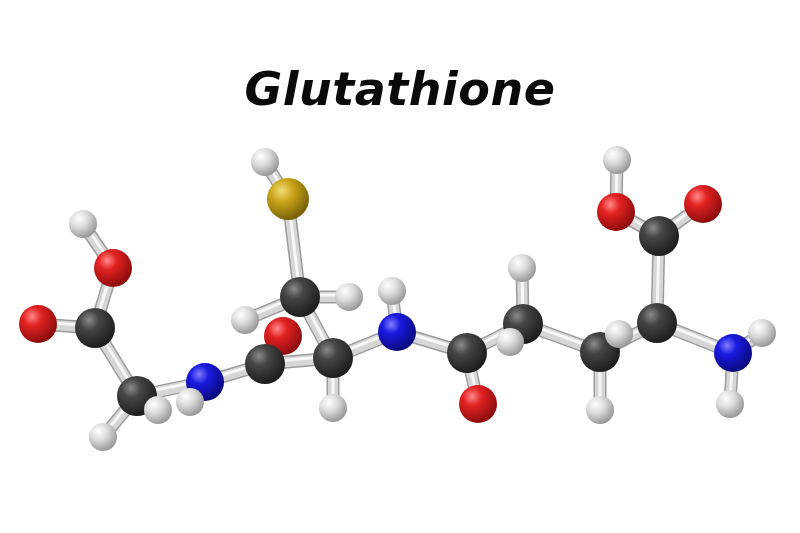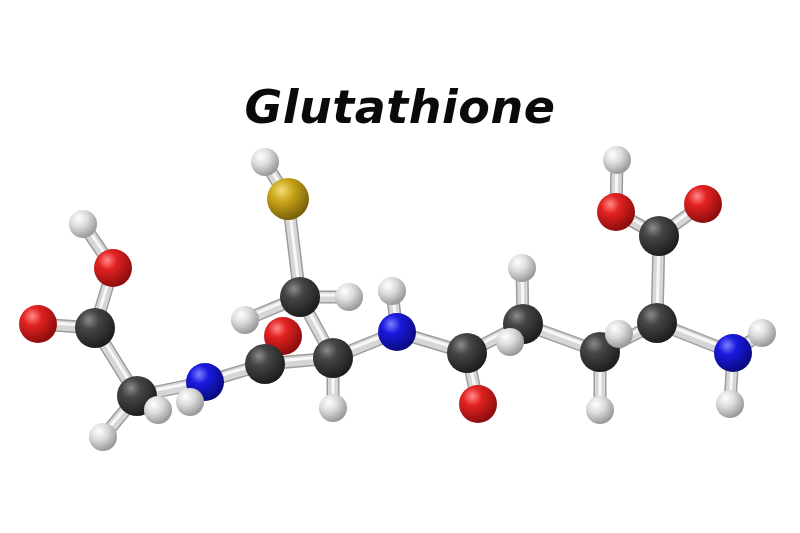--- a/index.html
+++ b/index.html
@@ -1,21 +1,21 @@
 <!DOCTYPE html>
 <html><head>
   <meta charset="utf-8">
   <style>
     html, body { margin: 0; padding: 0; background: #ffffff; }
     body { width: 800px; height: 533px; position: relative; overflow: hidden; }
     .title {
       position: absolute; left: 0; top: 66px; width: 800px; text-align: center;
       font-family: "DejaVu Sans", "Liberation Sans", sans-serif;
       font-weight: bold; font-style: italic; font-size: 46px; color: #0a0a0a;
-      letter-spacing: 0.5px; line-height: 1; margin-top: 18px;
+      letter-spacing: 0.5px; line-height: 1;
     }
     svg.mol { position: absolute; left: 0; top: 0; }
   </style>
 </head>
 <body>
 
 <div class="title">Glutathione</div>
 
 <svg class="mol" id="mol" width="800" height="533" viewBox="0 0 800 533" xmlns="http://www.w3.org/2000/svg">
   <defs>

